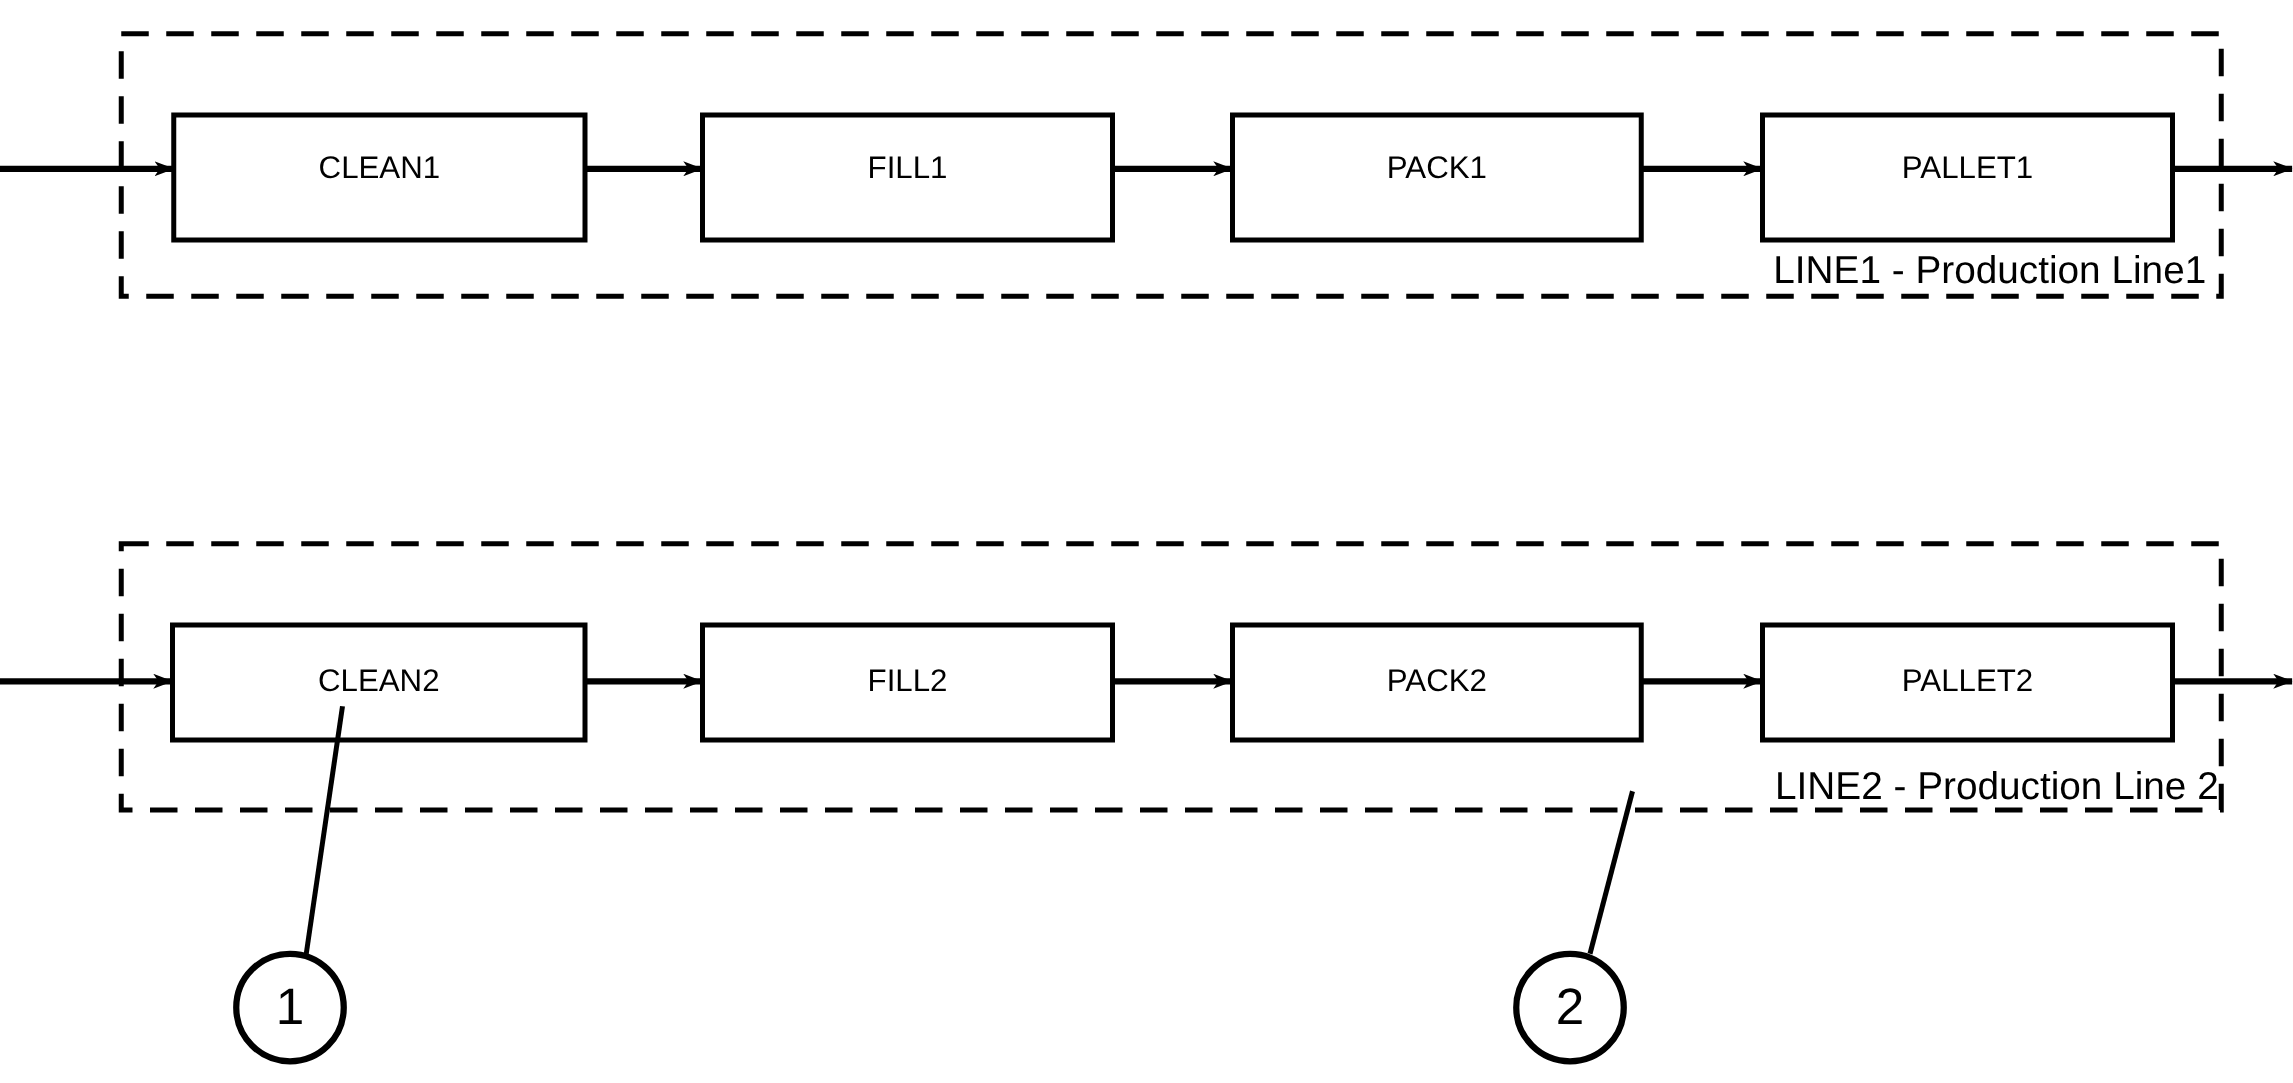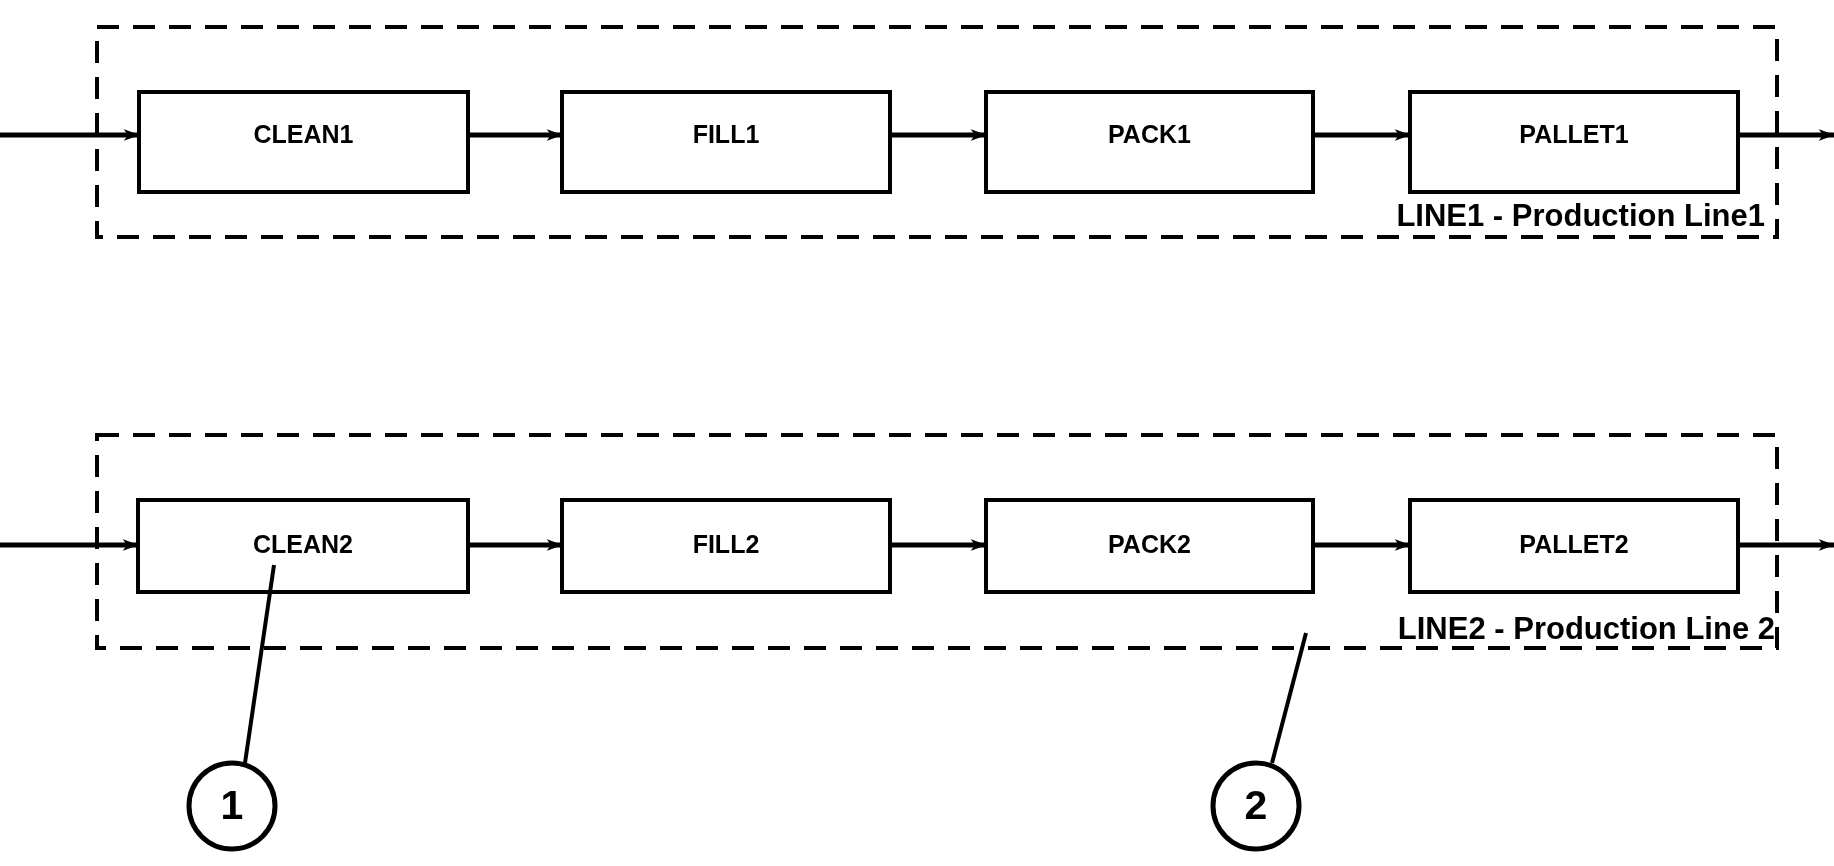--- a/index.html
+++ b/index.html
@@ -11,21 +11,20 @@
     width: 1834px;
     height: 866px;
     font-family: "Liberation Sans", sans-serif;
     overflow: hidden;
   }
   #diagram-root {
     position: relative;
     width: 1834px;
     height: 866px;
     background: #ffffff;
-    font-weight: bold;
   }
   svg#diagram {
     display: block;
     width: 1834px;
     height: 866px;
   }
   .box-rect {
     fill: #ffffff;
     stroke: #000000;
     stroke-width: 4;

